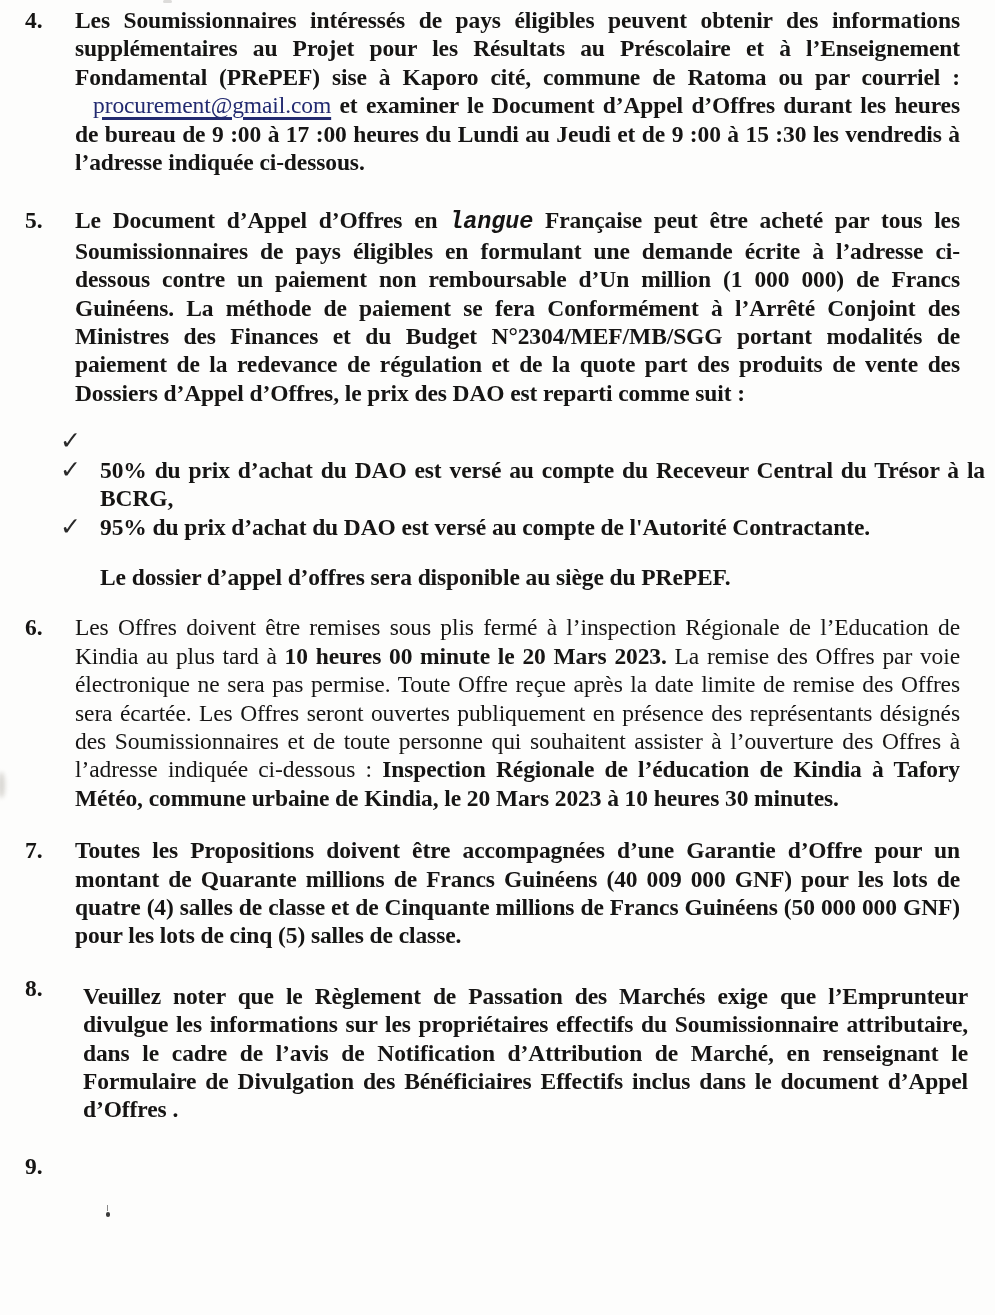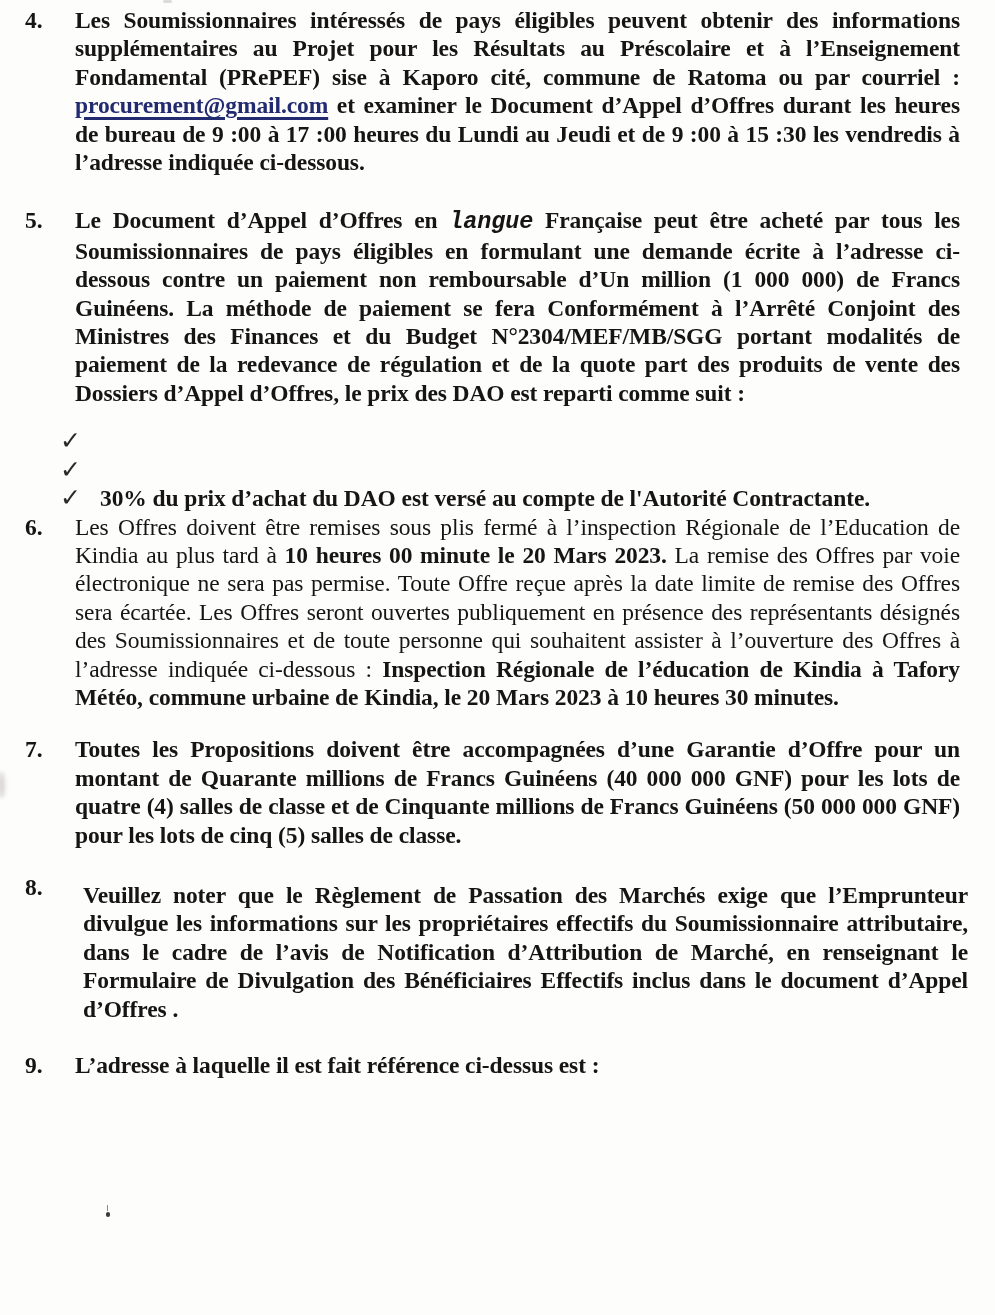--- a/index.html
+++ b/index.html
@@ -40,24 +40,25 @@
   .item-6 .body{font-weight:normal;}
   .item-7{margin-bottom:24px;}
   .item-7 .body{font-weight:bold;}
   .item-8{margin-bottom:20px;}
   .item-8 .body{font-weight:bold;}
   .item-9{margin-bottom:14px;}
   .item-9 .body{font-weight:bold;}
   .addr{margin:0 0 12px 100px;width:885px;font-weight:bold;text-align:left;}
   .email{
     color:var(--link-color,#222a70);
-    font-weight:bold;
+    font-weight:normal;
     text-decoration:underline;
     text-decoration-thickness:2.5px;
     text-underline-offset:4px;
+    margin-left:18px;
   }
   
   .stray-dot{
     position:absolute;left:106px;top:1212px;width:4px;height:5px;
     background:#3a3a3a;border-radius:2px;
   }
   .stray-dot::before{
     content:"";position:absolute;left:1px;top:-7px;width:1px;height:6px;background:#8a8a8a;
   }
   .edge-smudge{
@@ -82,44 +83,45 @@
   <div class="item item-5">
     <span class="num">5.</span>
     <p class="body bold" style="margin:0"><span>Le Document d’Appel d’Offres en </span><span class="bolditalic">langue</span><span> Française peut être acheté par tous les Soumissionnaires de pays éligibles en formulant une demande écrite à l’adresse ci-dessous contre un paiement non remboursable d’Un million (1 000 000) de Francs Guinéens. La méthode de paiement se fera Conformément à l’Arrêté Conjoint des Ministres des Finances et du Budget N°2304/MEF/MB/SGG portant modalités de paiement de la redevance de régulation et de la quote part des produits de vente des Dossiers d’Appel d’Offres, le prix des DAO est reparti comme suit :</span></p>
   </div>
 
   <div class="bullet">
     <span class="mark">✓</span>
   </div>
   <div class="bullet">
     <span class="mark">✓</span>
+    <p class="body" style="margin:0">50% du prix d’achat du DAO est versé au compte du Receveur Central du Trésor à la BCRG,</p>
   </div>
   <div class="bullet">
     <span class="mark">✓</span>
-    <p class="body" style="margin:0">30% du prix d’achat du DAO est versé au compte de l'Autorité Contractante.</p>
+    <p class="body" style="margin:0">95% du prix d’achat du DAO est versé au compte de l'Autorité Contractante.</p>
   </div>
 
+  <p class="note-5">Le dossier d’appel d’offres sera disponible au siège du PRePEF.</p>
 
   <div class="item item-6">
     <span class="num">6.</span>
     <p class="body" style="margin:0"><span class="normal">Les Offres doivent être remises sous plis fermé à l’inspection Régionale de l’Education de Kindia au plus tard à </span><span class="bold">10 heures 00 minute le 20 Mars 2023.</span><span class="normal"> La remise des Offres par voie électronique ne sera pas permise. Toute Offre reçue après la date limite de remise des Offres sera écartée. Les Offres seront ouvertes publiquement en présence des représentants désignés des Soumissionnaires et de toute personne qui souhaitent assister à l’ouverture des Offres à l’adresse indiquée ci-dessous : </span><span class="bold">Inspection Régionale de l’éducation de Kindia à Tafory Météo, commune urbaine de Kindia, le 20 Mars 2023 à 10 heures 30 minutes.</span></p>
   </div>
 
   <div class="item item-7">
     <span class="num">7.</span>
-    <p class="body" style="margin:0">Toutes les Propositions doivent être accompagnées d’une Garantie d’Offre pour un montant de Quarante millions de Francs Guinéens (40 000 000 GNF) pour les lots de quatre (4) salles de classe et de Cinquante millions de Francs Guinéens (50 000 000 GNF) pour les lots de cinq (5) salles de classe.</p>
+    <p class="body" style="margin:0">Toutes les Propositions doivent être accompagnées d’une Garantie d’Offre pour un montant de Quarante millions de Francs Guinéens (40 009 000 GNF) pour les lots de quatre (4) salles de classe et de Cinquante millions de Francs Guinéens (50 000 000 GNF) pour les lots de cinq (5) salles de classe.</p>
   </div>
 
   <div class="item item-8">
     <span class="num">8.</span>
     <p class="body" style="margin:8px">Veuillez noter que le Règlement de Passation des Marchés exige que l’Emprunteur divulgue les informations sur les propriétaires effectifs du Soumissionnaire attributaire, dans le cadre de l’avis de Notification d’Attribution de Marché, en renseignant le Formulaire de Divulgation des Bénéficiaires Effectifs inclus dans le document d’Appel d’Offres .</p>
   </div>
 
   <div class="item item-9">
     <span class="num">9.</span>
-    <p class="body" style="margin:0">L’adresse à laquelle il est fait référence ci-dessus est :</p>
   </div>
 
   <span class="stray-dot"></span>
 
 
   <span class="edge-smudge"></span>
 </div>
 
 </body></html>

